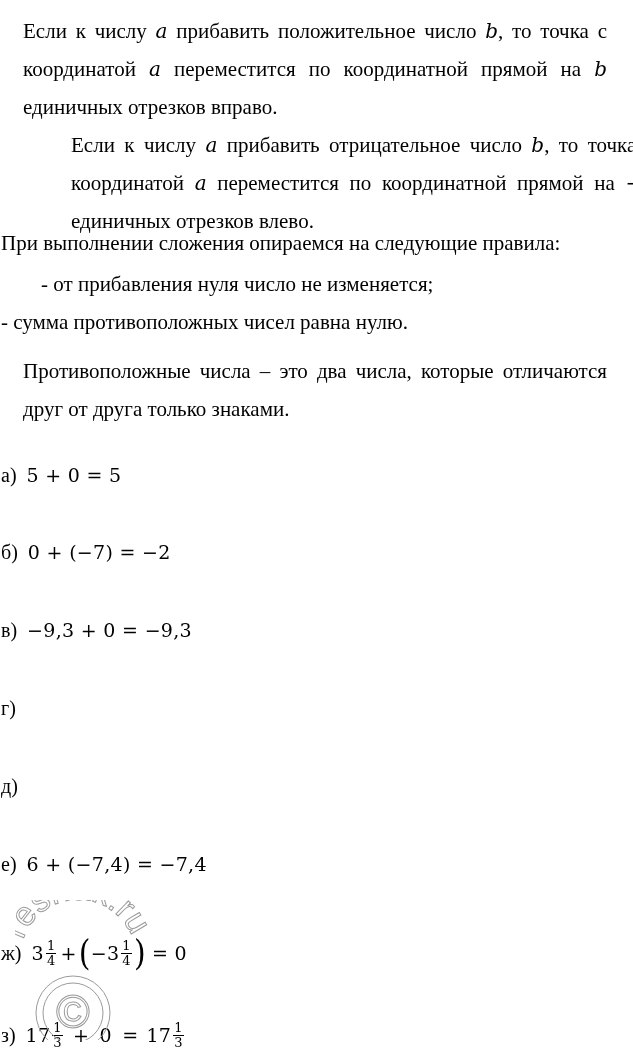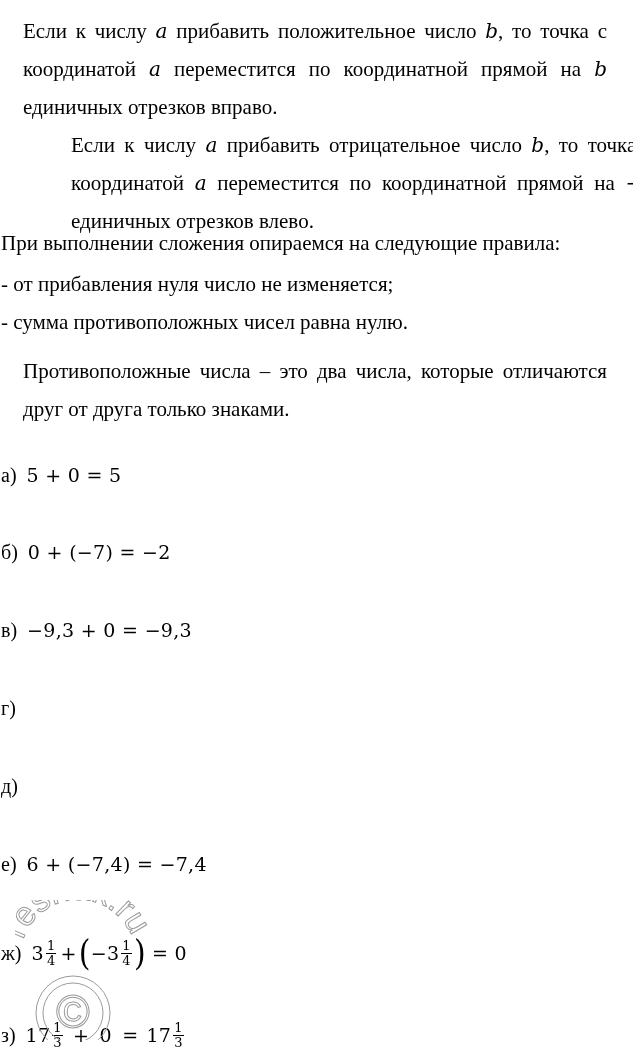--- a/index.html
+++ b/index.html
@@ -83,21 +83,21 @@
     }
   </style>
 </head>
 <body>
 
 <p class="para" style="top:0px;"><span>Если к числу </span><span class="var">a</span><span> прибавить положительное число </span><span class="var">b</span><span>, то точка с координатой </span><span class="var">a</span><span> переместится по координатной прямой на </span><span class="var">b</span><span> единичных отрезков вправо.</span></p>
 
 <p class="para" style="top:114px;padding-left:48px;"><span>Если к числу </span><span class="var">a</span><span> прибавить отрицательное число </span><span class="var">b</span><span>, то точка с координатой </span><span class="var">a</span><span> переместится по координатной прямой на </span><span class="var">−b</span><span> единичных отрезков влево.</span></p>
 
 <div class="line" style="top:224px;">При выполнении сложения опираемся на следующие правила:</div>
-<div class="line" style="top:265px;">- от прибавления нуля число не изменяется;</div>
+<div class="line" style="top:265px;padding-left:40px;">- от прибавления нуля число не изменяется;</div>
 <div class="line" style="top:303px;">- сумма противоположных чисел равна нулю.</div>
 <p class="para" style="top:340px;">Противоположные числа – это два числа, которые отличаются друг от друга только знаками.</p>
 
 <div class="item" style="top:455px;">
   <span class="item-label">а)</span>
   <span class="math">5 + 0 = 5</span>
 </div>
 <div class="item" style="top:532px;">
   <span class="item-label">б)</span>
   <span class="math">0 + (−7) = −2</span>

